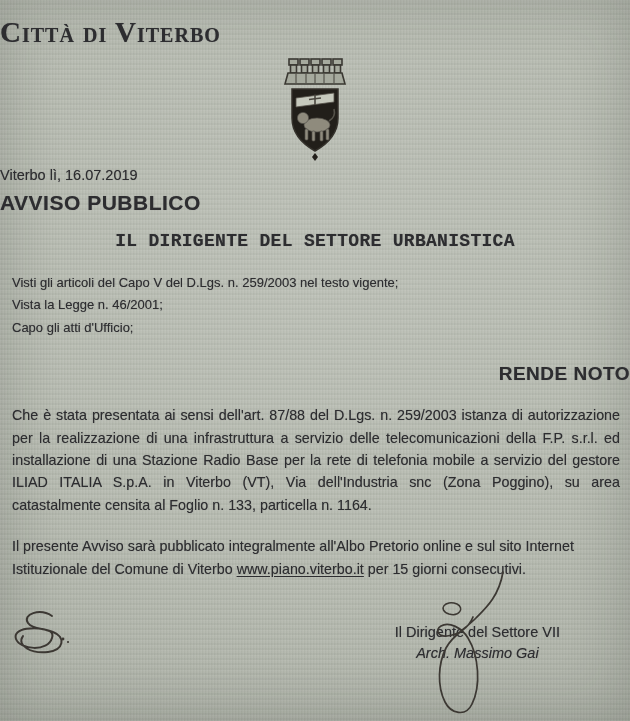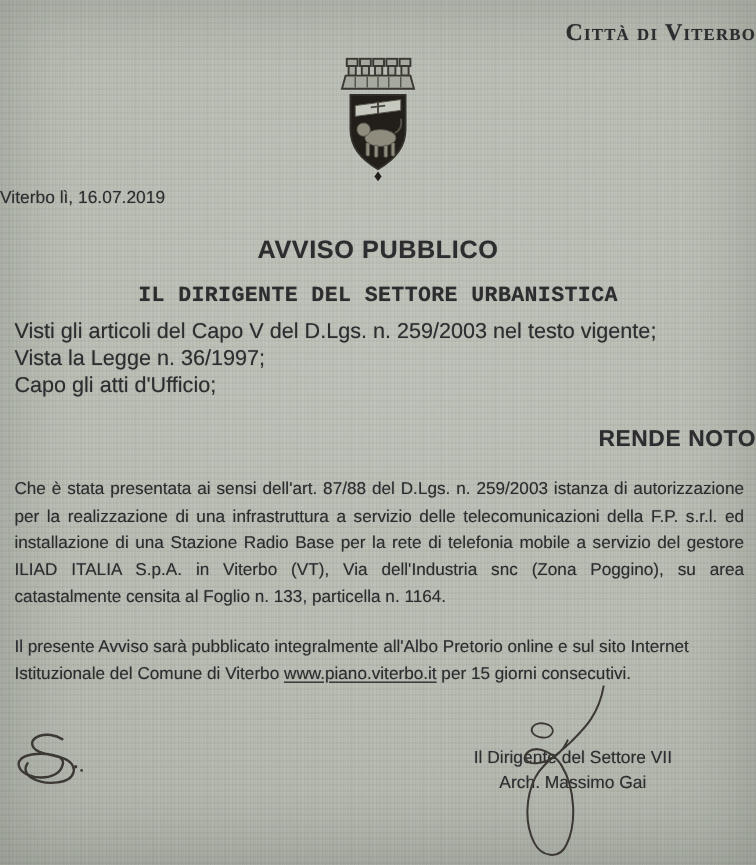--- a/index.html
+++ b/index.html
@@ -12,39 +12,39 @@
     position:relative; width:630px; height:721px; overflow:hidden;
     background:
       radial-gradient(ellipse 130% 95% at 52% 36%, rgba(255,255,255,0.10) 0%, rgba(255,255,255,0.02) 45%, rgba(20,26,18,0.10) 100%),
       repeating-linear-gradient(90deg, rgba(255,255,255,0.045) 0 1px, rgba(74,84,68,0.045) 1px 2px, rgba(0,0,0,0) 2px 3px),
       repeating-linear-gradient(0deg, rgba(255,255,255,0.04) 0 1px, rgba(66,76,62,0.05) 1px 3px, rgba(0,0,0,0) 3px 5px),
       #b6bab0;
     box-shadow: inset 0 0 60px rgba(30,36,28,0.18);
   }
   .ink { color:#2d2d30; text-shadow:0 0 0.8px rgba(45,45,48,0.45); }
   .doc-title {
-    margin-top:16px; text-align:right;
+    margin-top:16px; text-align:left;
     font-family:"Liberation Serif", serif;
     font-variant:small-caps; font-weight:bold;
-    font-size:20px; letter-spacing:1px;
+    font-size:29px; letter-spacing:1px;
   }
   .crest { display:block; margin:6px auto 0; }
   .dateline { padding-right:14px; margin-top:6px; font-size:14.5px; }
-  .h-main { text-align:center; margin-top:24px; font-weight:bold; font-size:21px; letter-spacing:0.5px; }
+  .h-main { text-align:left; margin-top:8px; font-weight:bold; font-size:21px; letter-spacing:0.5px; }
   .h-sub  { text-align:center; margin-top:16px; font-weight:bold; font-size:18px; letter-spacing:0.3px;font-family:Liberation Mono, monospace; }
   .h-note { text-align:right; margin-top:24px; font-weight:bold; font-size:19px; letter-spacing:0.5px; }
-  .premises { margin:8px 12px 0 12px; font-size:18px; line-height:22.4px; }
+  .premises { margin:21px 12px 0 12px; font-size:13px; line-height:22.4px; }
   .para { margin:19px 10px 0 12px; font-size:14.3px; line-height:22.4px; text-align:justify; }
   .para:last-of-type { text-align:left; }
   .weblink { text-decoration:underline; text-underline-offset:2px; }
   .sig-block {
     position:absolute; right:70px; top:622px;
     text-align:center; font-size:14.5px; line-height:21px;
   }
-  .sig-name { }
+  .sig-name { font-style:italic; }
   .overlay { position:absolute; pointer-events:none; }
   .pen { stroke:#3c3833; fill:none; stroke-linecap:round; }
 </style>
 </head>
 <body>
 
 <div class="sheet">
 
   <div class="doc-title ink">Città di Viterbo</div>
 
@@ -92,21 +92,21 @@
     <polygon points="41,98 44,102 41,106 38,102" fill="#221f1a"></polygon>
   </svg>
 
   <div class="dateline ink">Viterbo lì, 16.07.2019</div>
 
   <div class="h-main ink">AVVISO PUBBLICO</div>
   <div class="h-sub ink">IL DIRIGENTE DEL SETTORE URBANISTICA</div>
 
   <div class="premises ink">
     <div>Visti gli articoli del Capo V del D.Lgs. n. 259/2003 nel testo vigente;</div>
-    <div>Vista la Legge n. 36/1997;</div>
+    <div>Vista la Legge n. 46/2001;</div>
     <div>Capo gli atti d'Ufficio;</div>
   </div>
 
   <div class="h-note ink">RENDE NOTO</div>
 
   <p class="para ink">Che è stata presentata ai sensi dell'art. 87/88 del D.Lgs. n. 259/2003 istanza di autorizzazione per la realizzazione di una infrastruttura a servizio delle telecomunicazioni della F.P. s.r.l. ed installazione di una Stazione Radio Base per la rete di telefonia mobile a servizio del gestore ILIAD ITALIA S.p.A. in Viterbo (VT), Via dell'Industria snc (Zona Poggino), su area catastalmente censita al Foglio n. 133, particella n. 1164.</p>
 
 
   <p class="para ink"><span>Il presente Avviso sarà pubblicato integralmente all'Albo Pretorio online e sul sito Internet Istituzionale del Comune di Viterbo </span><span class="weblink">www.piano.viterbo.it</span><span> per 15 giorni consecutivi.</span></p>
 

